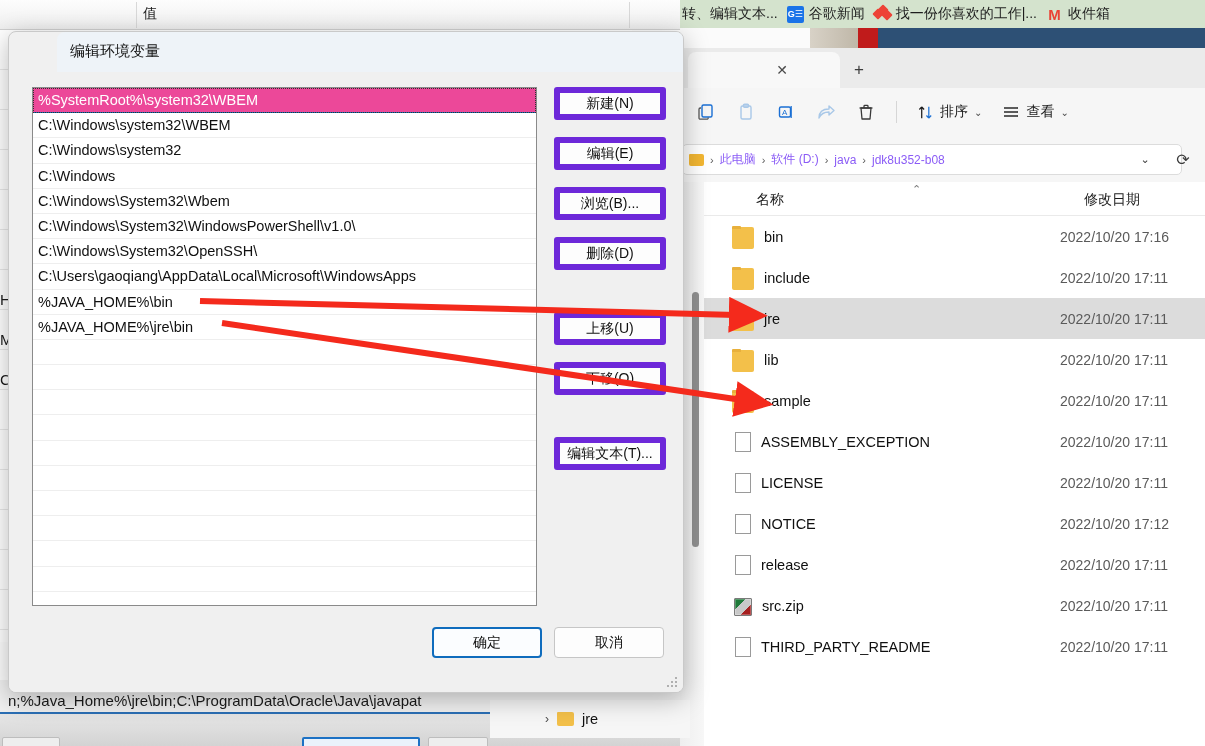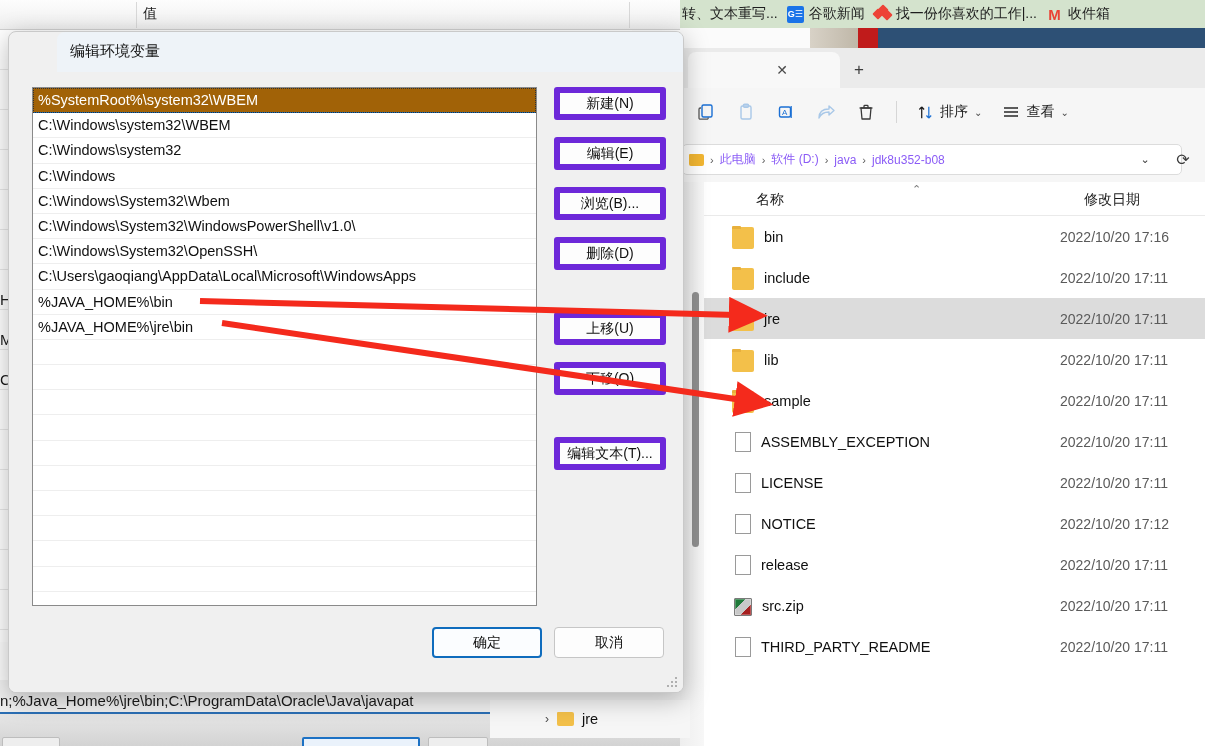--- a/index.html
+++ b/index.html
@@ -49,21 +49,21 @@
   .bg-letters div { height: 40px; overflow: hidden; }
   .bg-scroll-track {
     position: absolute; left: 688px; top: 30px; width: 16px; height: 650px;
     background: #f3f3f3;
   }
   .bg-scroll-thumb {
     position: absolute; left: 693px; top: 380px; width: 7px; height: 170px;
     background: #9a9a9a; border-radius: 4px;
   }
   .bg-path-text {
-    position: absolute; left: 0px; top: 692px; width: 700px;
+    position: absolute; left: 8px; top: 692px; width: 700px;
     font-size: 15px; color: #1b1b1b; white-space: nowrap; overflow: hidden;
   }
   .bg-path-underline {
     position: absolute; left: 0px; top: 712px; width: 700px; height: 2px;
     background: #2b6fb5;
   }
   .bg-bottom-band {
     position: absolute; left: 0px; top: 714px; width: 700px; height: 32px;
     background: linear-gradient(#e6e6e6, #d3d3d3);
   }
@@ -282,21 +282,21 @@
     overflow: hidden;
   }
   .lrow {
     height: 25.2px; display: flex; align-items: center;
     padding-left: 5px;
     font-size: 14.5px; color: #101010;
     border-bottom: 1px solid #eeeeee;
     white-space: nowrap;
   }
   .lrow.sel {
-    background: #a16207; color: #ffffff;
+    background: #ec4899; color: #ffffff;
     outline: 1px dotted #303030; outline-offset: -1px;
     border-bottom-color: #0f6cbd;
   }
   .dlg-btns {
     position: absolute; left: 545px; top: 55px; width: 112px;
   }
   .dbtn {
     width: 112px; height: 33px; margin-bottom: 17px;
     background: #fdfdfd; border: 6px solid #6d28d9; border-radius: 3px;
     font-size: 14px; color: #101010;
@@ -362,21 +362,21 @@
     <div class="bg-path-text">n;%Java_Home%\jre\bin;C:\ProgramData\Oracle\Java\javapat</div>
     <div class="bg-path-underline"></div>
     <div class="bg-bottom-band"></div>
     <div class="bg-btn-a"></div>
     <div class="bg-btn-ok"></div>
     <div class="bg-btn-c"></div>
   </div>
 
   <div class="bmk-bar">
     <div class="bmk">
-      <span>转、文本重写...</span>
+      <span>转、编辑文本...</span>
     </div>
     <div class="bmk">
       <span class="bmk-ico ico-gnews">G☰</span>
       <span>谷歌新闻</span>
     </div>
     <div class="bmk">
       <span class="bmk-ico ico-diamond">
         <i class="a"></i>
           <i class="b"></i>
           <i class="c"></i>

